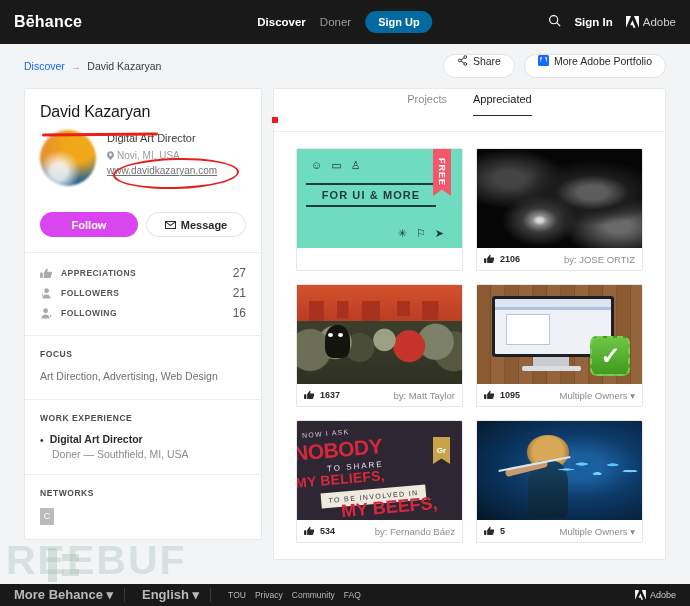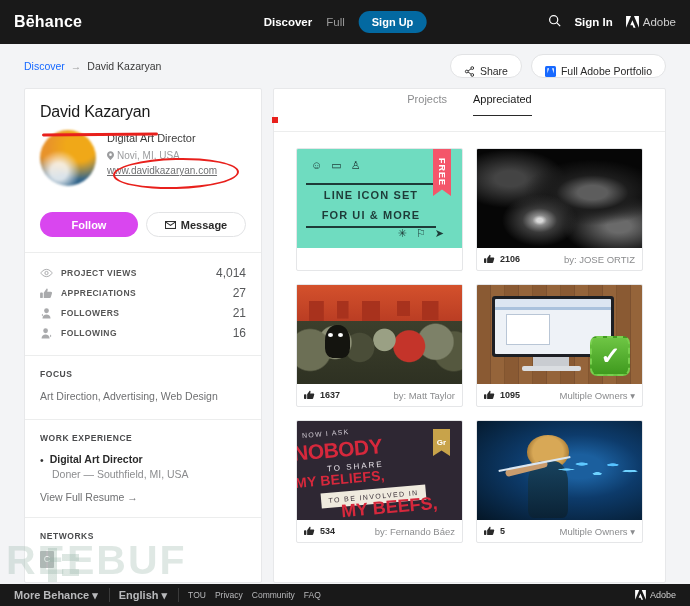--- a/index.html
+++ b/index.html
@@ -40,21 +40,21 @@
   .crumbrow {
     height:44px; display:flex; align-items:center;
     padding:0 24px; position:relative;
   }
   .crumb-link { color:#1769ff; font-size:10.5px; cursor:pointer; }
   .crumb-arrow { color:#9a9a9a; font-size:10.5px; margin:0 6px; }
   .crumb-cur { color:#3a3a3a; font-size:10.5px; }
   .crumb-actions { margin-left:auto; display:flex; gap:9px; }
   .pill {
     background:#fff; border:1px solid #e2e3e5; border-radius:15px;
-    height:24px; display:flex; align-items:flex-end; gap:5px;
+    height:24px; display:flex; align-items:flex-start; gap:5px;
     padding:0 13px; font-size:10.5px; color:#2a2a2a; cursor:pointer;
   }
 
   
   .main { display:flex; padding:0 24px; gap:11px; align-items:flex-start; }
 
   
   .profile-card {
     width:238px; background:#fff; border:1px solid #e7e8ea;
     border-radius:2px; flex:none;
@@ -285,21 +285,21 @@
     position:absolute; left:24px; top:68px; width:105px; height:15px;
     background:#efeade; color:#3a3038; font-size:7px; letter-spacing:1.4px;
     display:flex; align-items:center; justify-content:center;
     transform:rotate(-5deg);
   }
   .t5 .l5 {
     position:absolute; left:44px; top:76px; font-size:18px; font-weight:bold;
     color:#d6283c; transform:rotate(-5deg);
   }
   .t5 .gr {
-    position:absolute; top:8px; right:12px; width:17px; height:27px;
+    position:absolute; top:16px; right:12px; width:17px; height:27px;
     background:#c9a martial; background:#c8a34a; color:#fff;
     font-size:8px; font-weight:bold;
     display:flex; align-items:center; justify-content:center;
     clip-path:polygon(0 0,100% 0,100% 100%,50% 80%,0 100%);
     text-align:center;
   }
 
   
   .t6 {
     background:radial-gradient(ellipse at 62% 46%, #1b5f9e 0 16%, #0d3b6b 42%, #041626 100%);
@@ -348,22 +348,22 @@
       linear-gradient(rgba(150,180,165,.33),rgba(150,180,165,.33)) 14px 21px/17px 7px no-repeat;
   }
 
   
   .footer {
     position:absolute; left:0; right:0; bottom:0; height:22px;
     background:#191919; display:flex; align-items:center;
     padding:0 14px; gap:0;
   }
   .f-item {
-    color:#b8b9bb; font-size:11px; font-weight:bold; cursor:pointer;
-    padding-right:11px; margin-right:9px;
+    color:#b8b9bb; font-size:13px; font-weight:bold; cursor:pointer;
+    padding-right:11px; margin-right:17px;
     border-right:1px solid #3a3a3a; line-height:14px;
   }
   .f-link {
     color:#b8b9bb; font-size:8.5px; cursor:pointer; margin-right:9px;
   }
   .f-right { margin-left:auto; display:flex; align-items:center; gap:4px; }
   .f-adobe { color:#cfcfcf; font-size:9px; }
 
   
   .anno { position:absolute; pointer-events:none; }
@@ -381,21 +381,21 @@
     left:272px; top:117px; width:6px; height:6px; background:#e8201c;
   }
 </style>
 </head>
 <body>
 
 <div class="topnav">
   <div class="brand">Bēhance</div>
   <div class="nav-center">
     <span class="nav-link">Discover</span>
-    <span class="nav-link dim">Full</span>
+    <span class="nav-link dim">Doner</span>
     <button class="signup-btn">Sign Up</button>
   </div>
   <div class="nav-right">
     <span>
       <svg width="13" height="13" viewBox="0 0 16 16" fill="none" stroke="#fff" stroke-width="1.5">
         <circle cx="7" cy="7" r="5"></circle>
           <line x1="11" y1="11" x2="15" y2="15"></line>
       </svg>
     </span>
     <span class="signin">Sign In</span>
@@ -424,21 +424,21 @@
           <line x1="6" y1="9" x2="10" y2="11.5"></line>
       </svg>
       <span>Share</span>
     </div>
     <div class="pill">
       <svg width="11" height="11" viewBox="0 0 14 14">
         <rect width="14" height="14" rx="2" fill="#1769ff"></rect>
         <path d="M3 3h2.2L3 9.5z" fill="#fff"></path>
           <path d="M9 3h2.2v6.5z" fill="#fff"></path>
       </svg>
-      <span>Full Adobe Portfolio</span>
+      <span>More Adobe Portfolio</span>
     </div>
   </div>
 </div>
 
 <div class="main">
 
   <div class="profile-card">
     <div class="pc-top">
       <div class="pname">David Kazaryan</div>
       <div class="pc-ident">
@@ -462,28 +462,20 @@
           <rect x="0.6" y="0.6" width="12.8" height="8.8"></rect>
             <path d="M0.6 1l6.4 4.6L13.4 1"></path>
         </svg>
         <span>Message</span>
       </button>
     </div>
 
     <div class="pc-sep"></div>
     <div class="stats">
       <div class="stat-row">
-        <svg width="13" height="10" viewBox="0 0 16 11" fill="none" stroke="#a9aaac" stroke-width="1.2">
-          <path d="M1 5.5S3.6 1 8 1s7 4.5 7 4.5-2.6 4.5-7 4.5S1 5.5 1 5.5z"></path>
-            <circle cx="8" cy="5.5" r="2"></circle>
-        </svg>
-        <span class="stat-label">PROJECT VIEWS</span>
-        <span class="stat-val">4,014</span>
-      </div>
-      <div class="stat-row">
         <svg width="13" height="11" viewBox="0 0 14 12" fill="#a9aaac">
           <rect x="0" y="5" width="3" height="6" rx="1"></rect>
           <path d="M4 11V5.2L7.2 0.6c.8 0 1.3.7 1.1 1.5L7.8 4h4c.9 0 1.5.8 1.2 1.6l-1.3 4.6c-.2.5-.6.8-1.1.8H4z"></path>
         </svg>
         <span class="stat-label">APPRECIATIONS</span>
         <span class="stat-val">27</span>
       </div>
       <div class="stat-row">
         <svg width="13" height="11" viewBox="0 0 14 12" fill="#a9aaac">
           <circle cx="7" cy="3" r="2.6"></circle>
@@ -511,21 +503,20 @@
     </div>
 
     <div class="pc-sep"></div>
     <div class="sec">
       <div class="sec-title">WORK EXPERIENCE</div>
       <div class="job">
         <span class="job-dot">•</span>
         <span class="job-title">Digital Art Director</span>
       </div>
       <div class="job-sub">Doner — Southfield, MI, USA</div>
-      <div class="resume">View Full Resume →</div>
     </div>
 
     <div class="pc-sep"></div>
     <div class="sec">
       <div class="sec-title">NETWORKS</div>
       <div class="net-icon">C</div>
     </div>
   </div>
 
   <div class="work-panel">
@@ -538,21 +529,20 @@
 
       <div class="card">
         <div class="thumb t1">
           <div class="icons-top">
             <span>☺</span>
             <span>▭</span>
             <span>♙</span>
           </div>
           <div class="banner">
             <div class="bar"></div>
-            <div>LINE ICON SET</div>
             <div>FOR UI &amp; MORE</div>
             <div class="bar"></div>
           </div>
           <div class="icons-bot">
             <span>✳</span>
             <span>⚐</span>
             <span>➤</span>
           </div>
           <div class="free">FREE</div>
         </div>

